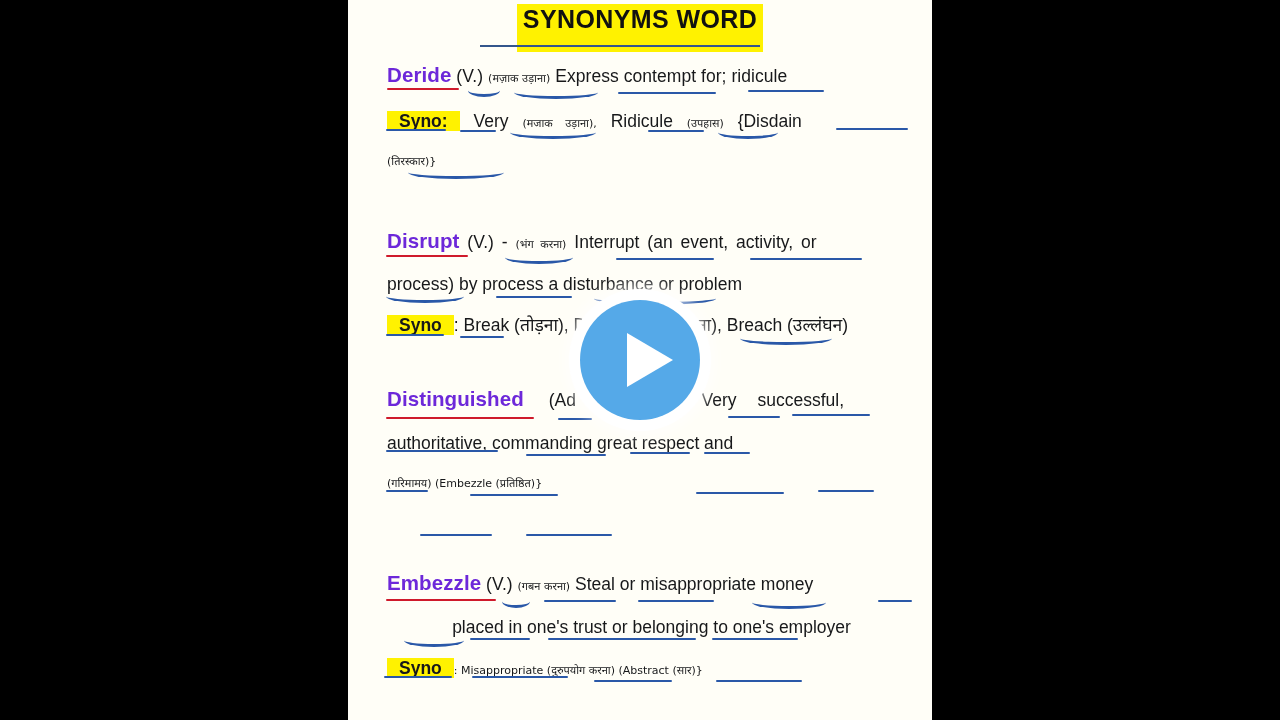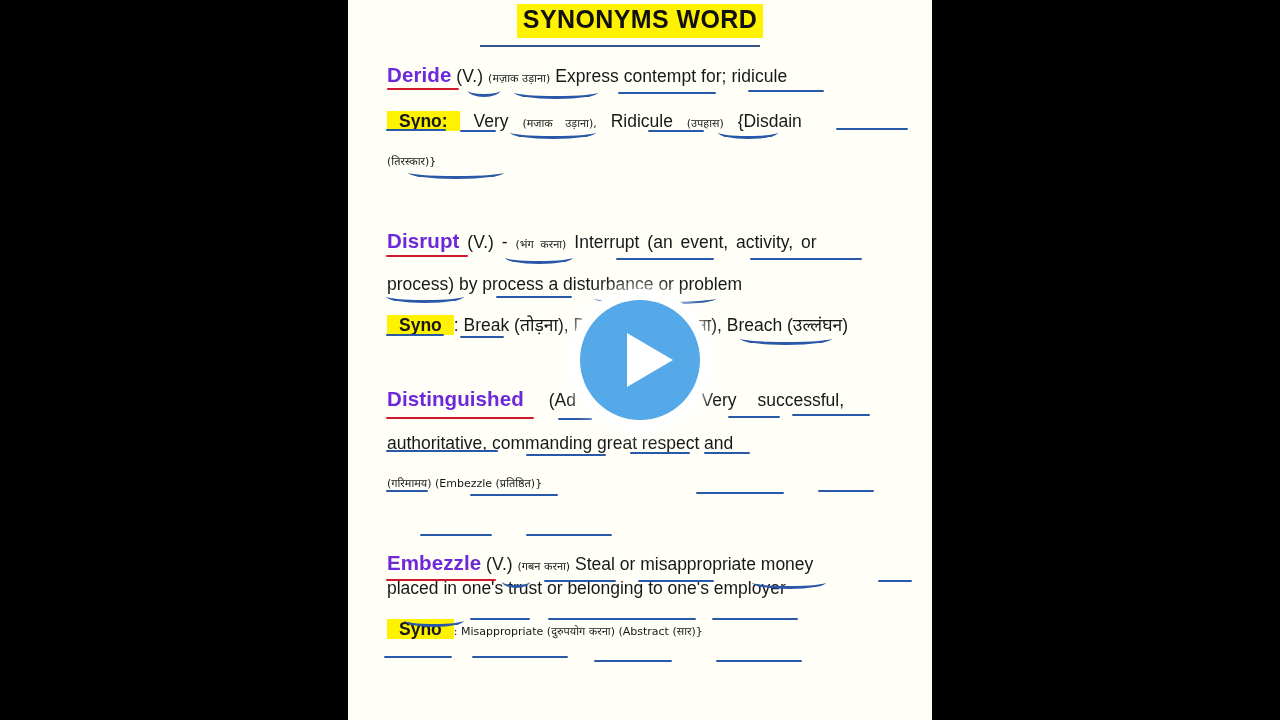--- a/index.html
+++ b/index.html
@@ -24,21 +24,21 @@
   .title-wrap{
     position:absolute;left:0;top:4px;width:584px;text-align:center;
   }
   .title{
     display:inline-block;
     background:#fff200;
     color:#111;
     font-weight:bold;
     font-size:25px;
     letter-spacing:.4px;
-    padding:1px 6px 4px 6px;
+    padding:1px 6px 18px 6px;
     line-height:1.15;
   }
   .title-rule{
     position:absolute;left:132px;top:45px;width:280px;height:0;
     border-top:2px solid #34568c;
   }
 
   
   .entry{position:absolute;left:0;width:584px;}
   .line{
@@ -71,22 +71,22 @@
 
   .e2{top:228px;}
   .e2 .l2{margin-top:18px;}
   .e2 .l3{margin-top:19px;}
 
   .e3{top:386px;}
   .e3 .l2{margin-top:19px;}
   .e3 .l3{margin-top:22px;}
   .e3 .l4{margin-top:16px;}
 
-  .e4{top:550px;}
-  .e4 .l2{}
+  .e4{top:570px;}
+  .e4 .l2{margin-top:19px;text-align:center;}
   .e4 .l3{margin-top:19px;}
   .ws2{word-spacing:9px;}
   .ws3{word-spacing:3px;}
 
   
   .ul{position:absolute;height:3px;background:#2a58a8;border-radius:2px;}
   .ul.red{background:#cf1a2b;height:2px;}
   .ul.thin{height:2px;}
   .ul.curve{
     background:none;height:10px;border:none;

